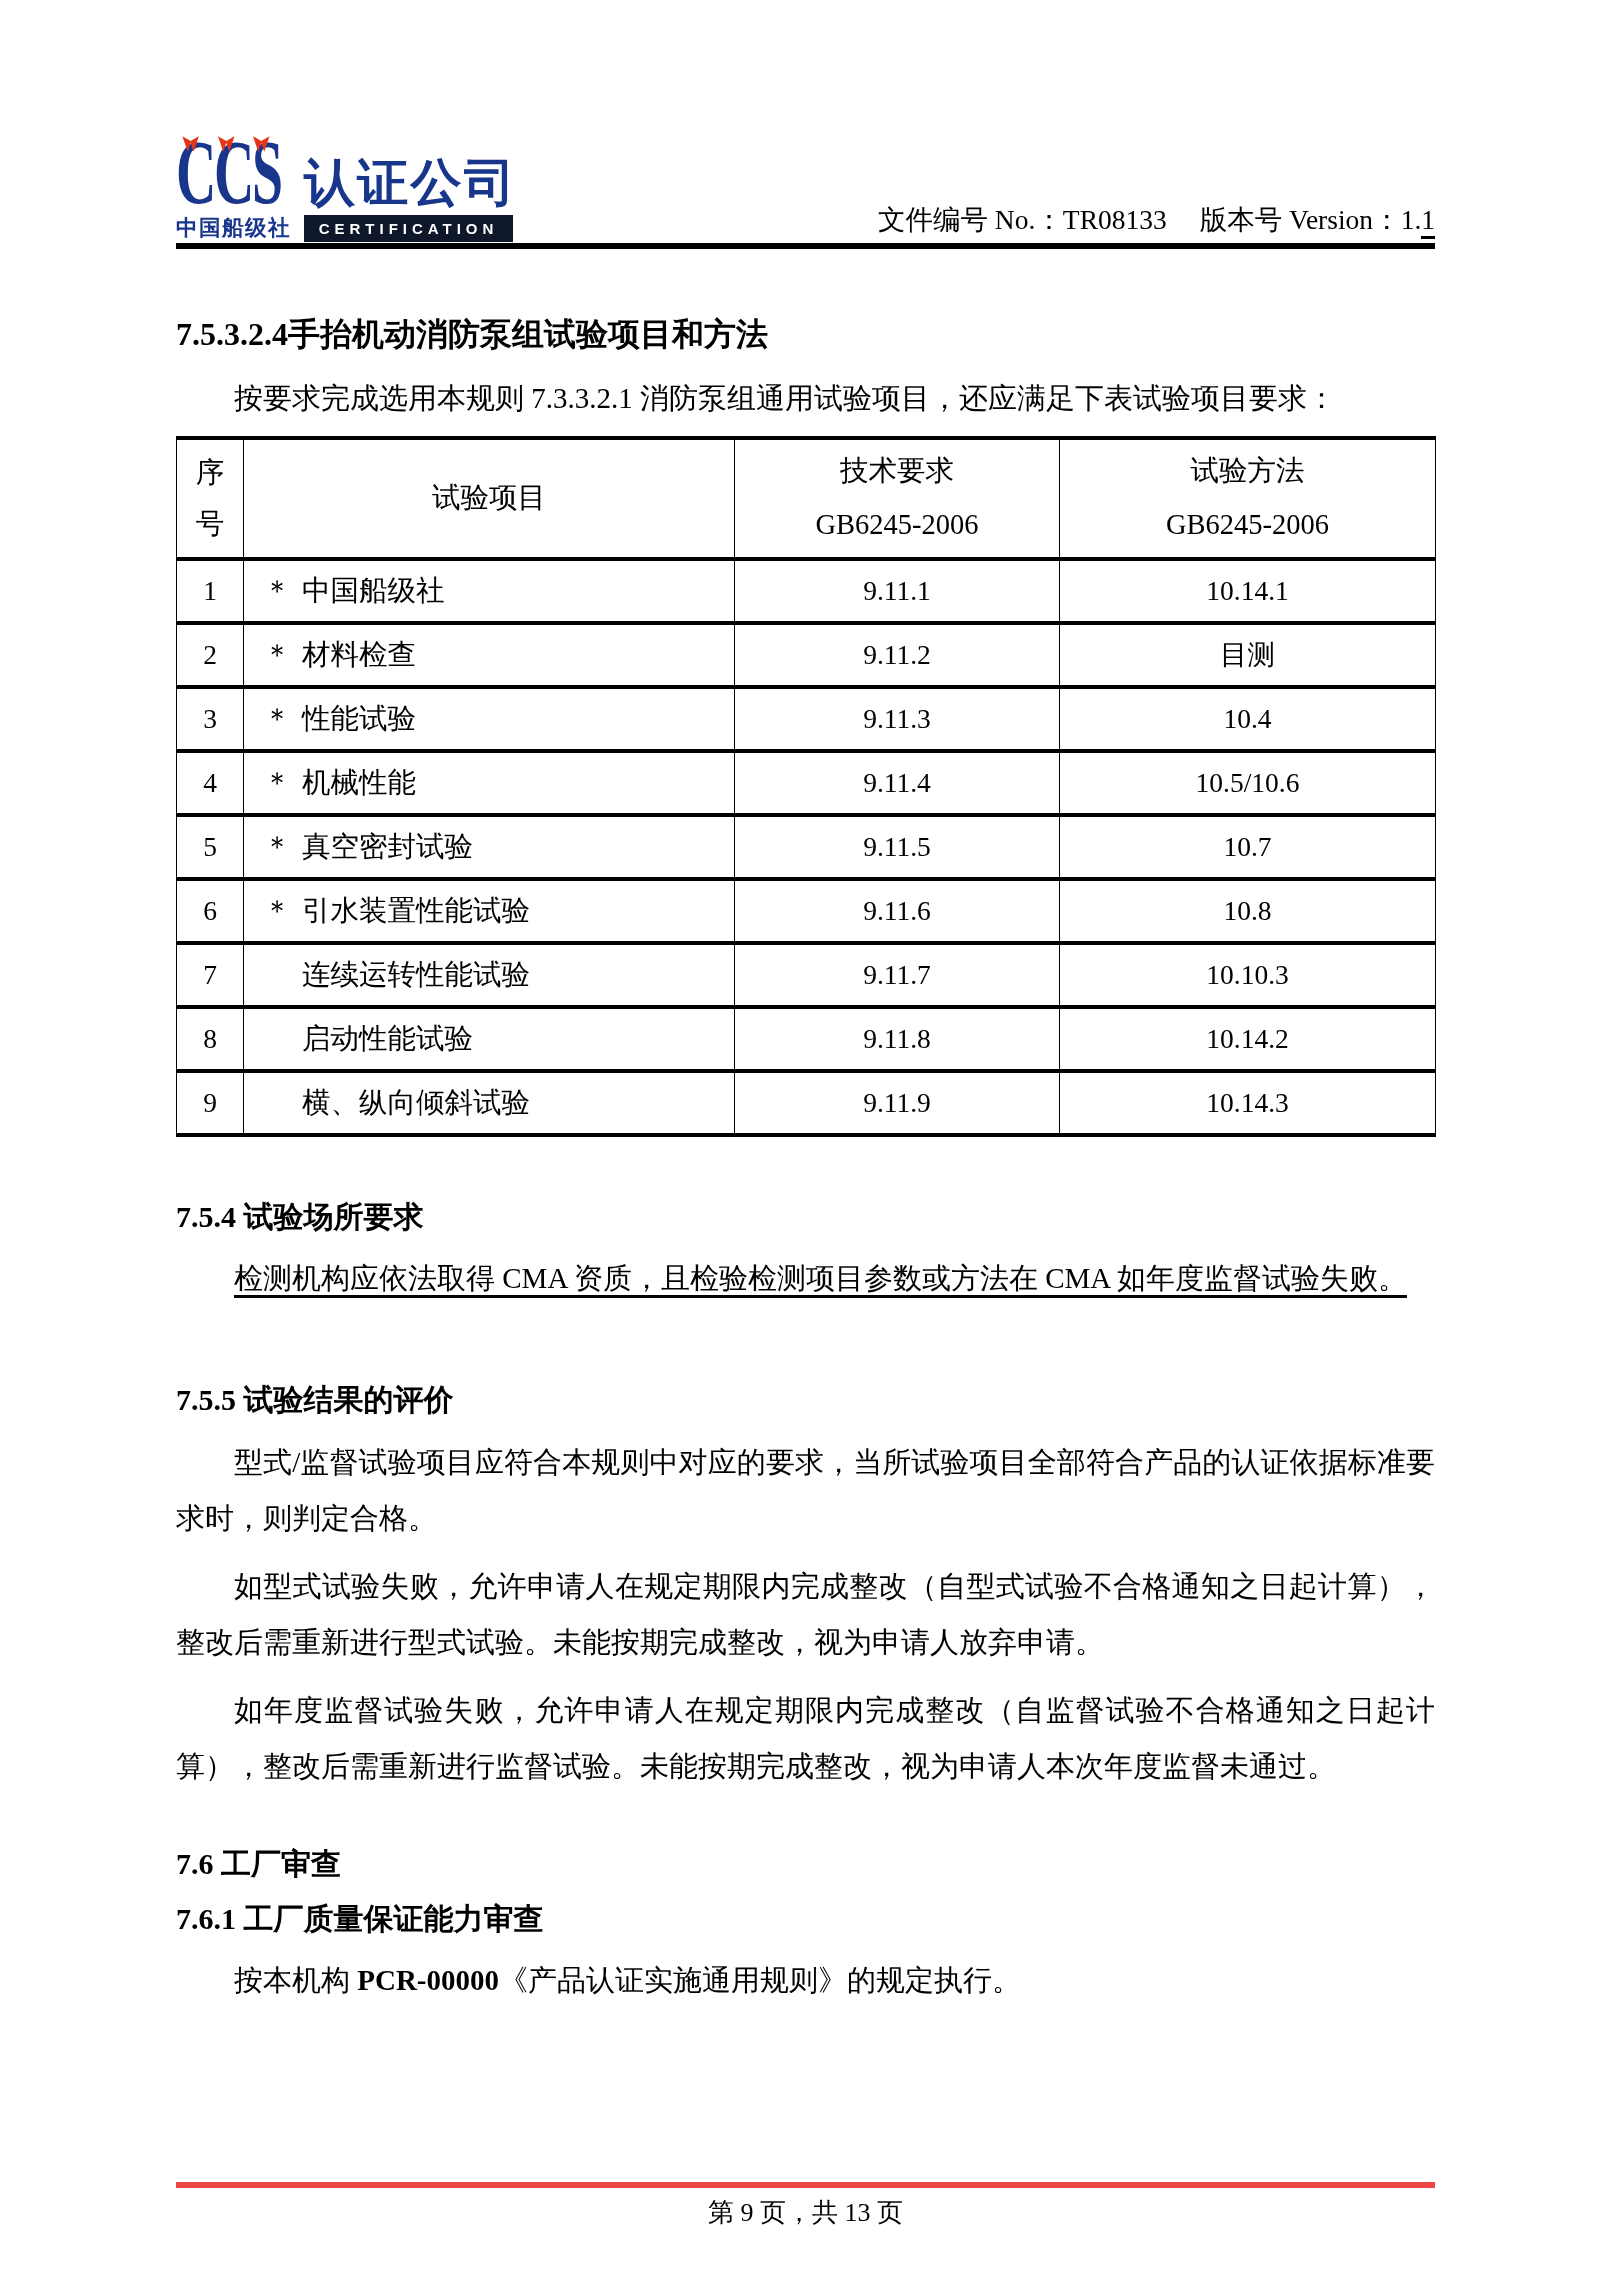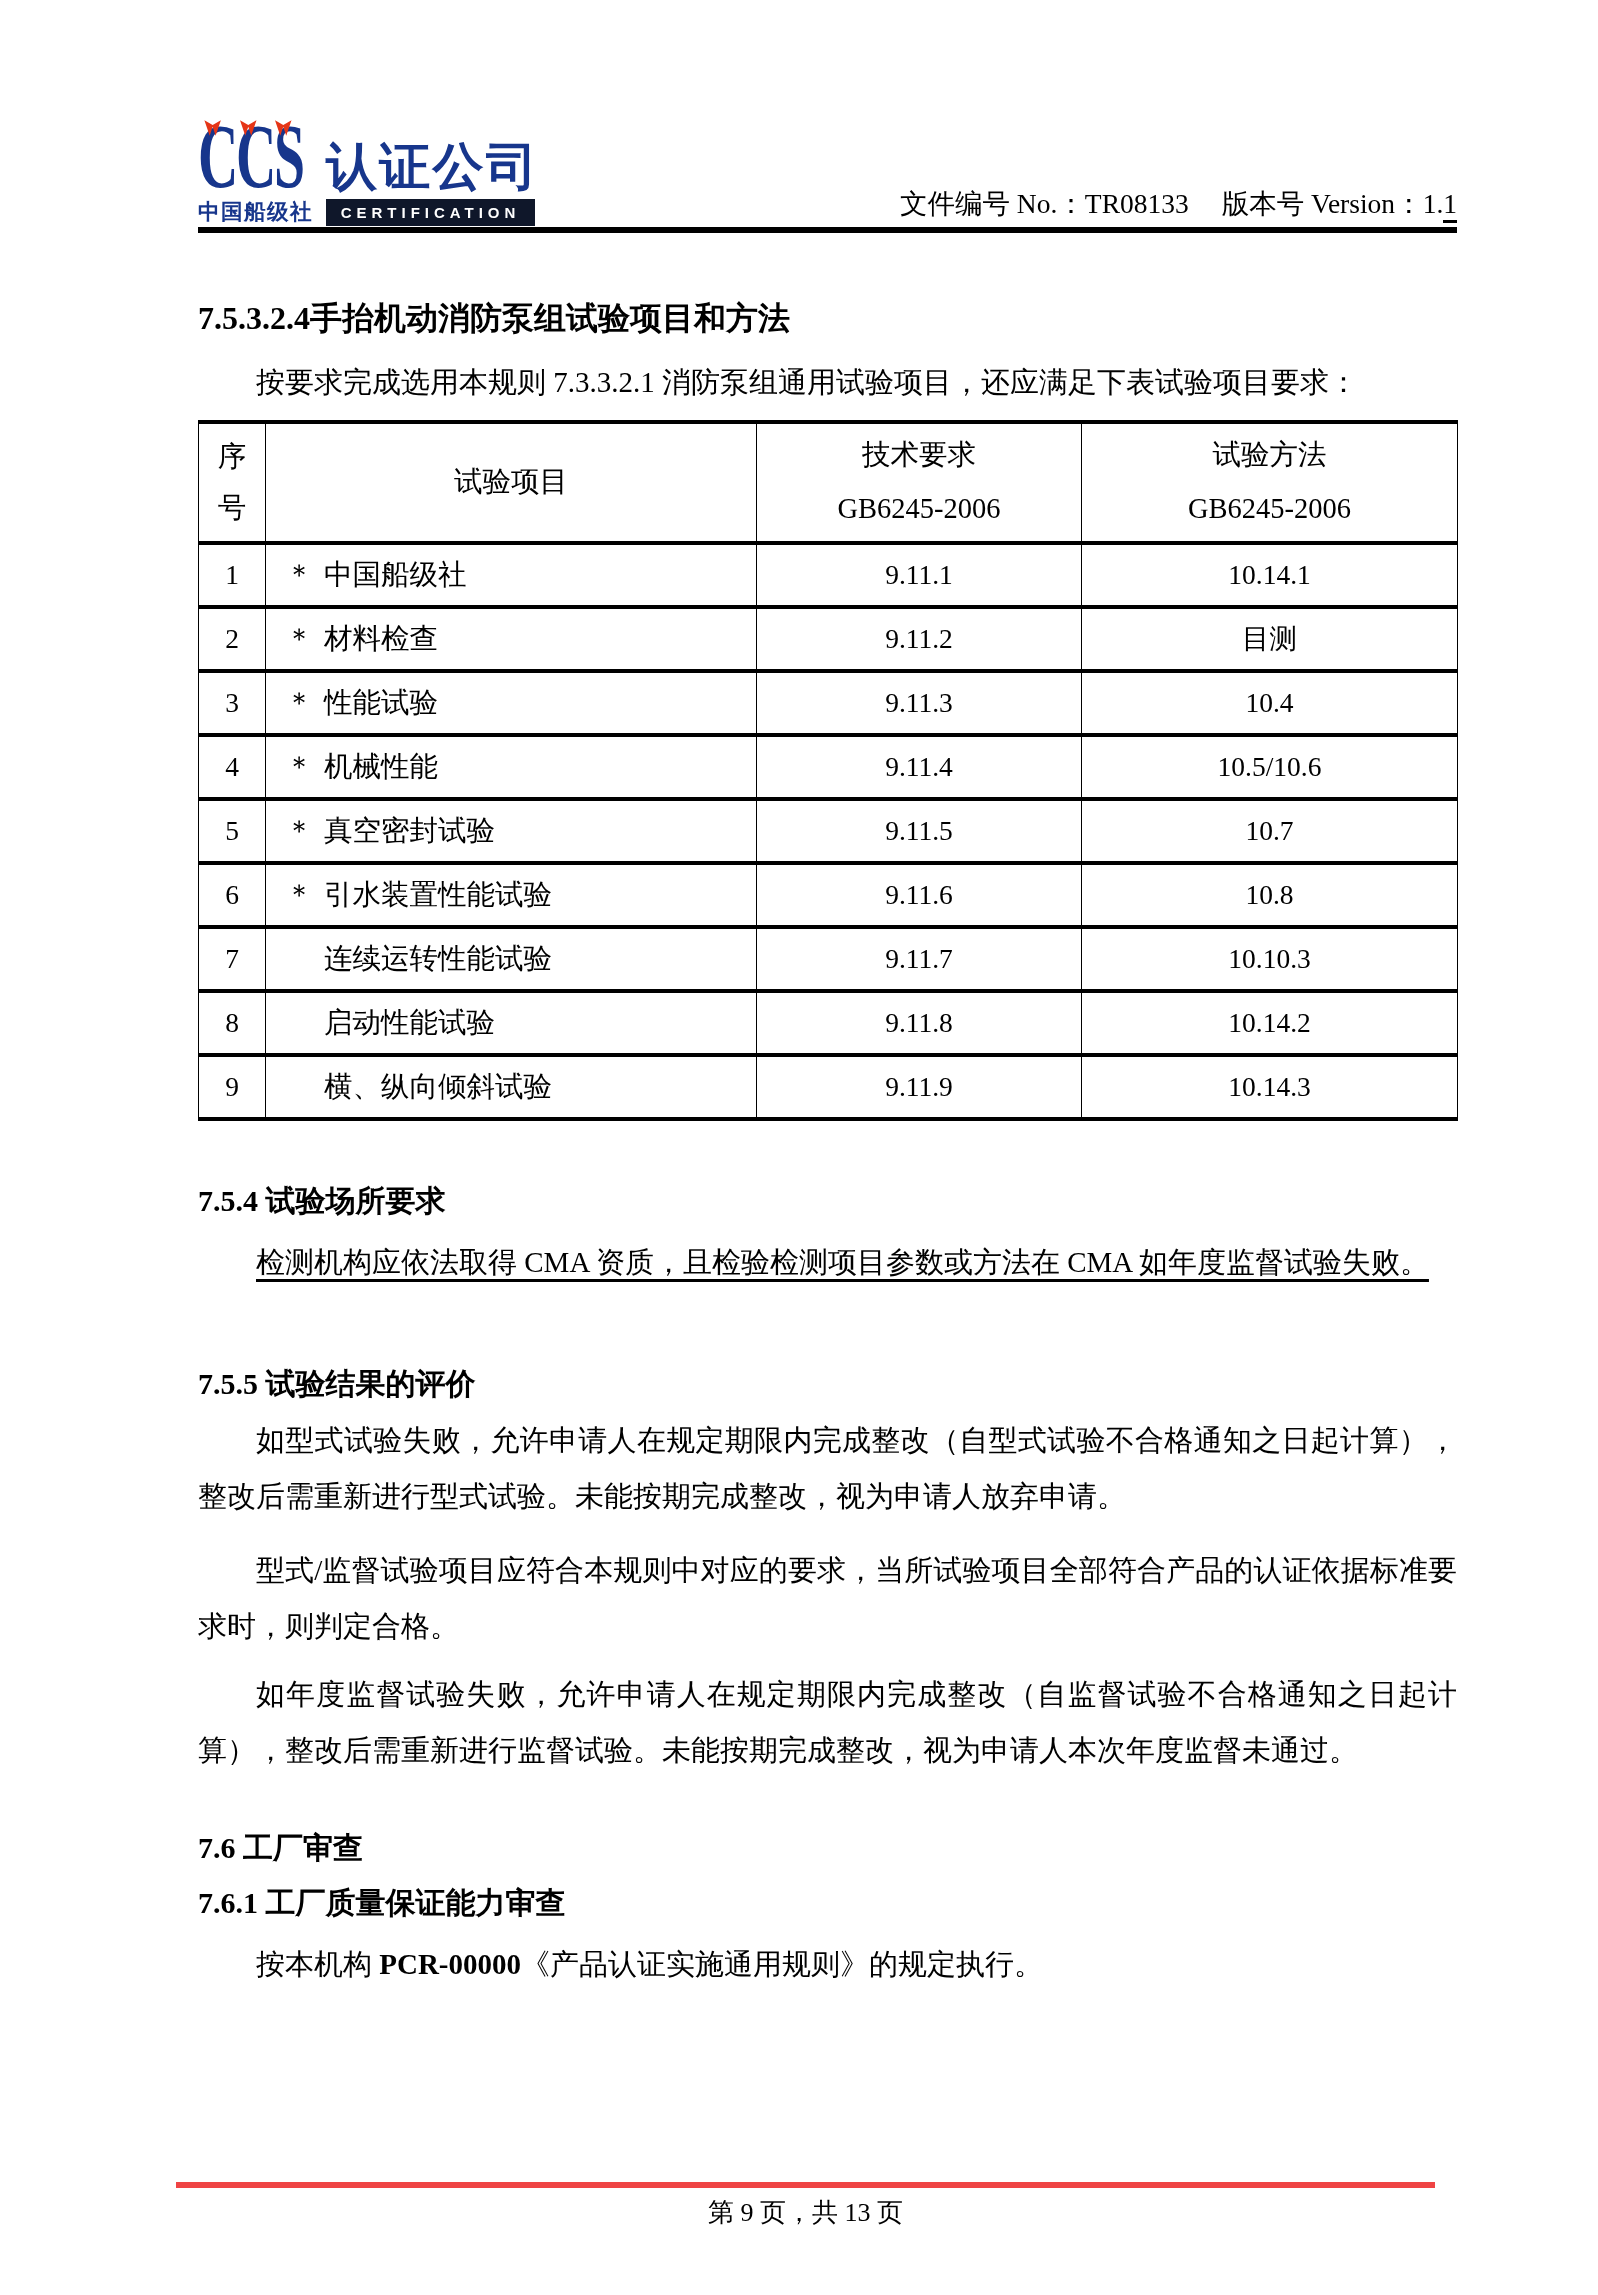--- a/index.html
+++ b/index.html
@@ -1,20 +1,20 @@
 <!DOCTYPE html>
 <html style="font-size:7.3px"><head>
 <meta charset="utf-8">
 <style>
   html,body { margin:0; padding:0; background:#ffffff; }
   .page {
     position:relative; width:1599px; height:2314px; background:#ffffff;
     font-family:"Liberation Serif","DejaVu Serif",serif; color:#000; overflow:hidden;
   }
-  .content { position:absolute; left:176px; top:0; width:1259px;margin-left:22px; }
+  .content { position:absolute; left:176px; top:16px; width:1259px; }
 
   
   .header {
     display:flex; justify-content:space-between; align-items:flex-end;
     margin-top:122px; padding-bottom:1.8px; border-bottom:6px solid #000;
   }
   .logo { display:flex; align-items:flex-end; gap:13px; }
   .logo-left { display:flex; flex-direction:column; align-items:center; }
   .ccs-wrap { position:relative; height:70px; width:115px; }
   .ccs {
@@ -183,22 +183,22 @@
           <td class="center num">9.11.9</td>
           <td class="center num">10.14.3</td>
         </tr>
       </tbody>
     </table>
 
     <h2 class="section-title mt-754">7.5.4 试验场所要求</h2>
     <p class="para underlined">检测机构应依法取得 CMA 资质，且检验检测项目参数或方法在 CMA 如年度监督试验失败。</p>
 
     <h2 class="section-title mt-755">7.5.5 试验结果的评价</h2>
+    <p class="para">型式/监督试验项目应符合本规则中对应的要求，当所试验项目全部符合产品的认证依据标准要求时，则判定合格。</p>
     <p class="para tight">如型式试验失败，允许申请人在规定期限内完成整改（自型式试验不合格通知之日起计算），整改后需重新进行型式试验。未能按期完成整改，视为申请人放弃申请。</p>
-    <p class="para">型式/监督试验项目应符合本规则中对应的要求，当所试验项目全部符合产品的认证依据标准要求时，则判定合格。</p>
     <p class="para tight">如年度监督试验失败，允许申请人在规定期限内完成整改（自监督试验不合格通知之日起计算），整改后需重新进行监督试验。未能按期完成整改，视为申请人本次年度监督未通过。</p>
 
     <h2 class="section-title mt-76">7.6 工厂审查</h2>
     <h2 class="section-title mt-761">7.6.1 工厂质量保证能力审查</h2>
     <p class="para"><span>按本机构 </span><span class="code-bold">PCR-00000</span><span>《产品认证实施通用规则》的规定执行。</span></p>
   </div>
 
   <div class="footer">
     <div class="footer-text">第 9 页，共 13 页</div>
   </div>

